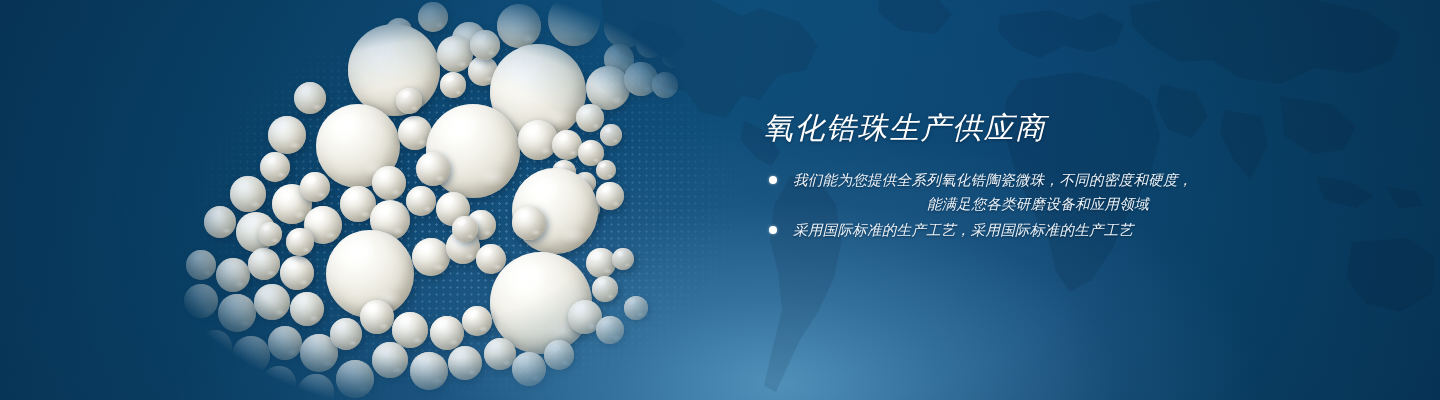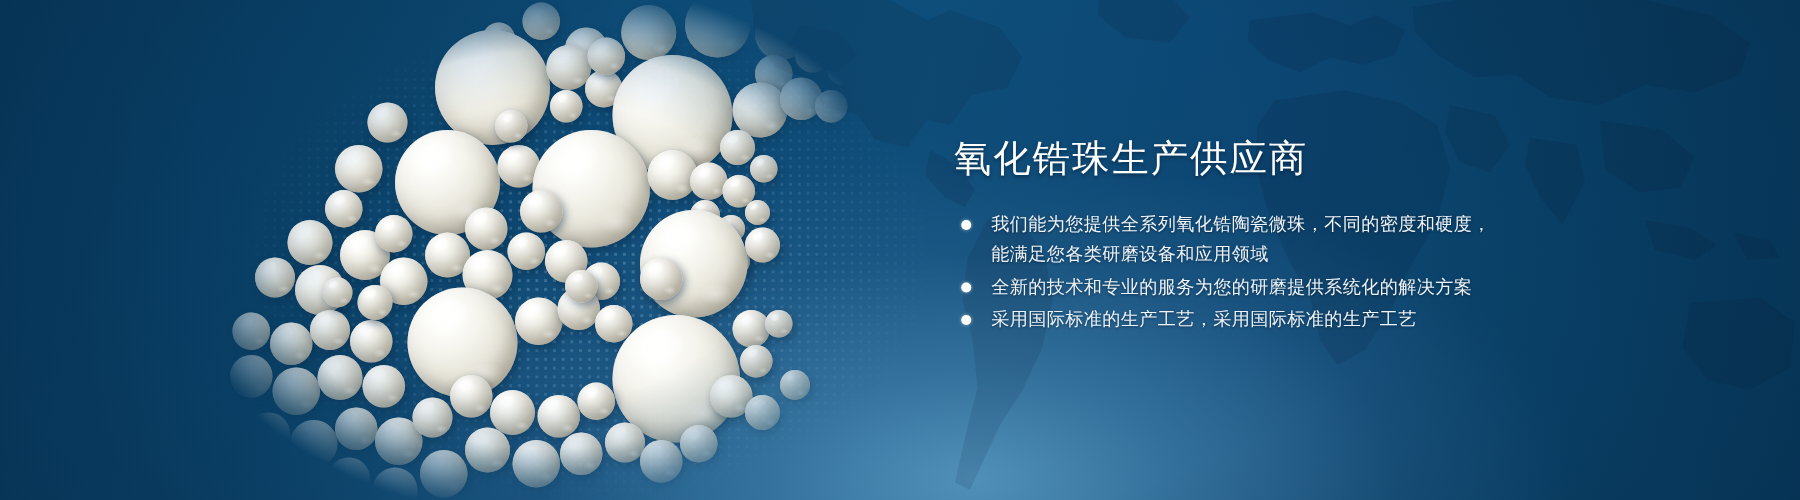--- a/index.html
+++ b/index.html
@@ -5,20 +5,21 @@
   * { margin:0; padding:0; box-sizing:border-box; }
   html,body { background:#0b3f67; }
 
   .banner {
     position: relative;
     width: 1440px;
     height: 400px;
     overflow: hidden;
     font-family: "Liberation Sans", "DejaVu Sans", sans-serif;
     background: #0a4068;
+    font-style: italic;
   }
 
   
   .bg-base {
     position:absolute; inset:0;
     background:
       radial-gradient(ellipse 620px 330px at 54% 96%,
           rgba(86,150,190,0.90) 0%,
           rgba(68,130,172,0.62) 26%,
           rgba(40,95,140,0.30) 55%,
@@ -130,21 +131,21 @@
     white-space:nowrap;
   }
   .bullet .dot {
     position:absolute;
     left:6px; top:8px;
     width:8px; height:8px;
     border-radius:50%;
     background:#ffffff;
     box-shadow:0 0 3px rgba(255,255,255,0.55);
   }
-  .bullet .l2 { display:block; }
+  .bullet .l2 { display:block;text-align:center; }
 </style>
 </head>
 <body>
 
 <div class="banner">
 
   <div class="bg-base"></div>
 
   <div class="worldmap">
     <svg viewBox="0 0 1440 400" preserveAspectRatio="none" aria-hidden="true">
@@ -298,24 +299,20 @@
     <div class="title">氧化锆珠生产供应商</div>
 
     <ul class="bullets">
 
       <li class="bullet">
         <span class="dot"></span>
         <span>我们能为您提供全系列氧化锆陶瓷微珠，不同的密度和硬度，</span>
         <span class="l2">能满足您各类研磨设备和应用领域</span>
       </li>
 
-      <li class="bullet">
-        <span class="dot"></span>
-        <span>全新的技术和专业的服务为您的研磨提供系统化的解决方案</span>
-      </li>
 
       <li class="bullet">
         <span class="dot"></span>
         <span>采用国际标准的生产工艺，采用国际标准的生产工艺</span>
       </li>
 
     </ul>
   </div>
 
 </div>

